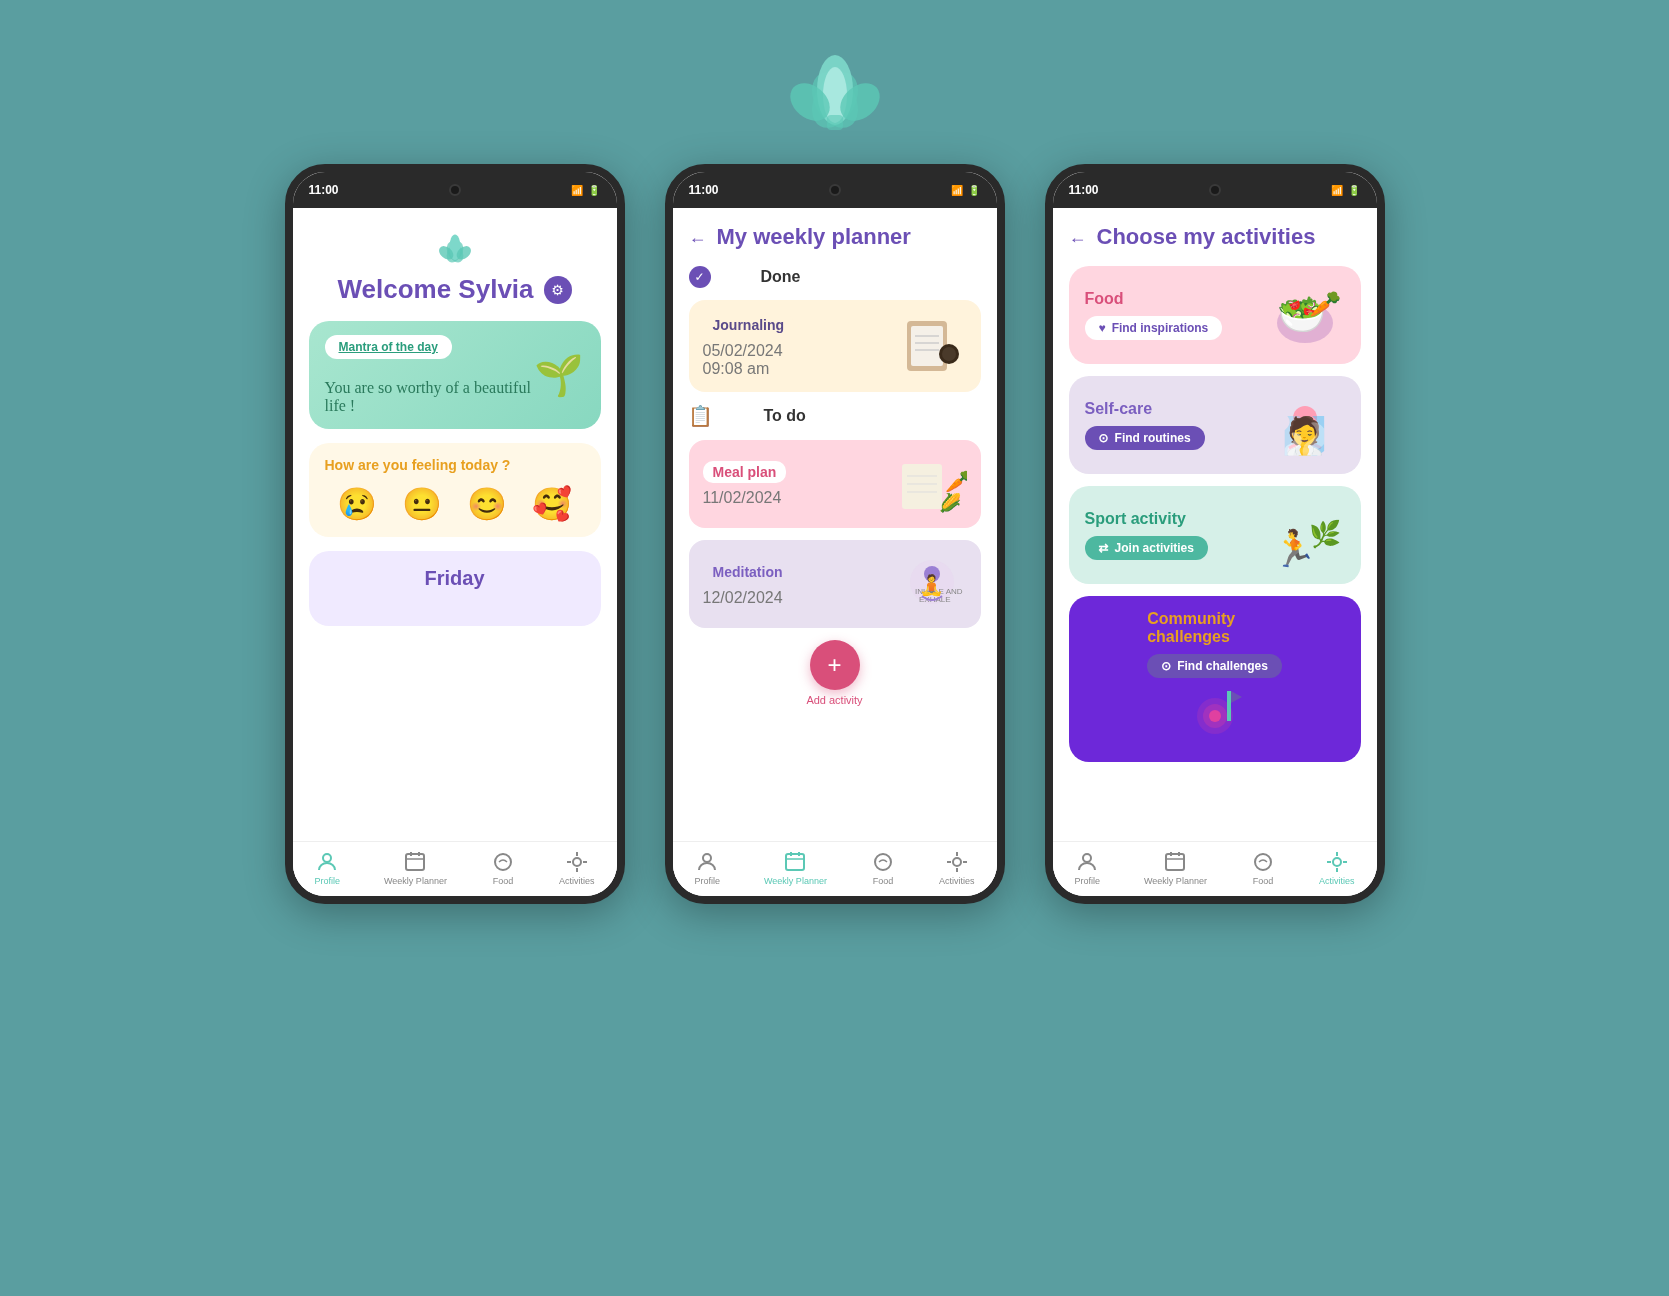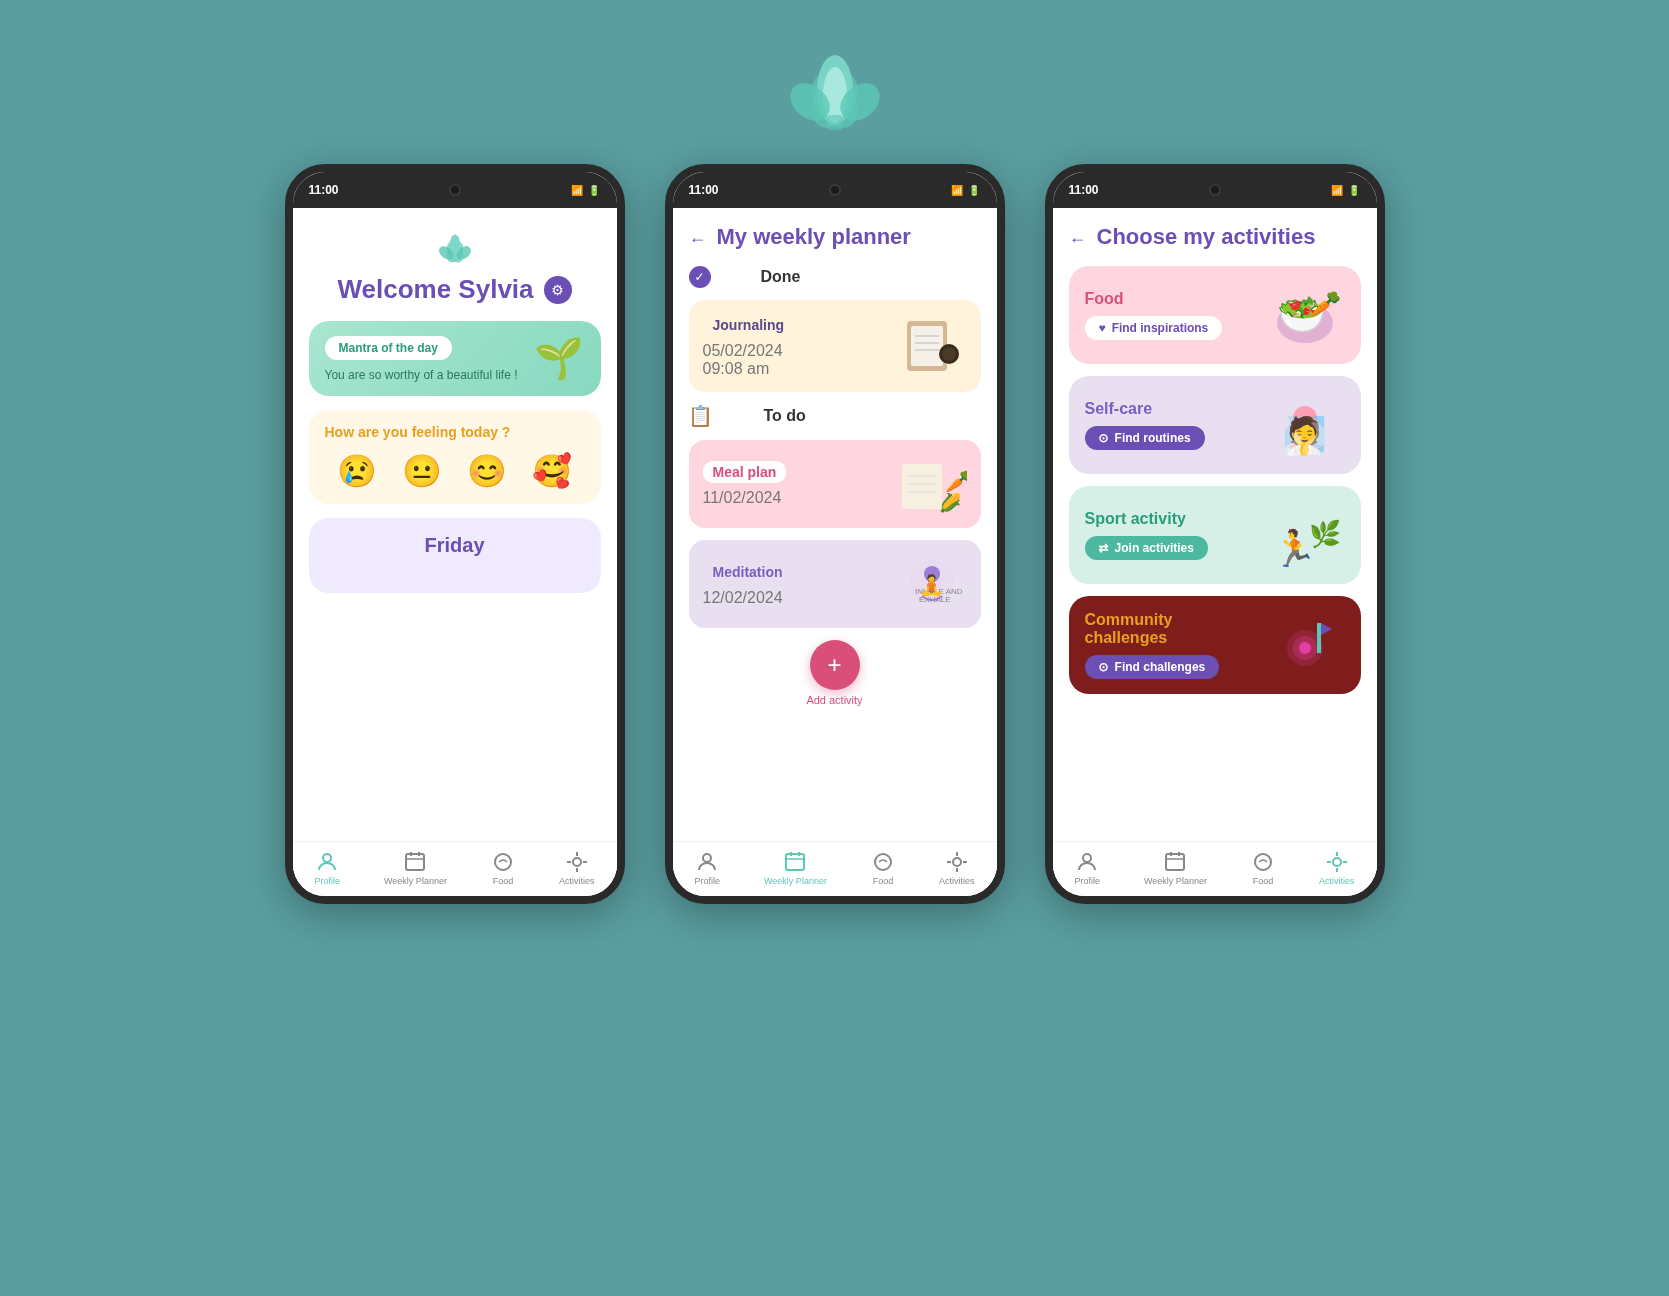--- a/index.html
+++ b/index.html
@@ -171,26 +171,28 @@
     .mantra-text-section { flex: 1; }
 
     .mantra-badge {
       background: white;
       border-radius: 20px;
       padding: 5px 14px;
       font-size: 12px;
       color: #2a9d7c;
       font-weight: 600;
       display: inline-block;
-      margin-bottom: 8px;
+      margin-bottom: 20px;
+      text-decoration: underline;
     }
 
     .mantra-quote {
-      font-size: 12px;
+      font-size: 16px;
       color: #2a7a5c;
+      font-family: Liberation Serif, serif;
     }
 
     .plant-emoji {
       font-size: 40px;
     }
 
     .feeling-card {
       background: #fff8e7;
       border-radius: 20px;
       padding: 14px 16px;
@@ -384,21 +386,21 @@
       margin-bottom: 12px;
       display: flex;
       align-items: center;
       justify-content: space-between;
       position: relative;
     }
 
     .activity-section-card.food { background: #ffd6e0; }
     .activity-section-card.selfcare { background: #e8e0f0; }
     .activity-section-card.sport { background: #d6f0e8; }
-    .activity-section-card.community { background: #7f1d1d; }
+    .activity-section-card.community { background: #6d28d9; flex-direction: column; }
 
     .act-text-side { flex: 1; }
 
     .act-category {
       font-size: 16px;
       font-weight: 700;
       margin-bottom: 8px;
     }
 
     .food .act-category { color: #d94f7a; }

